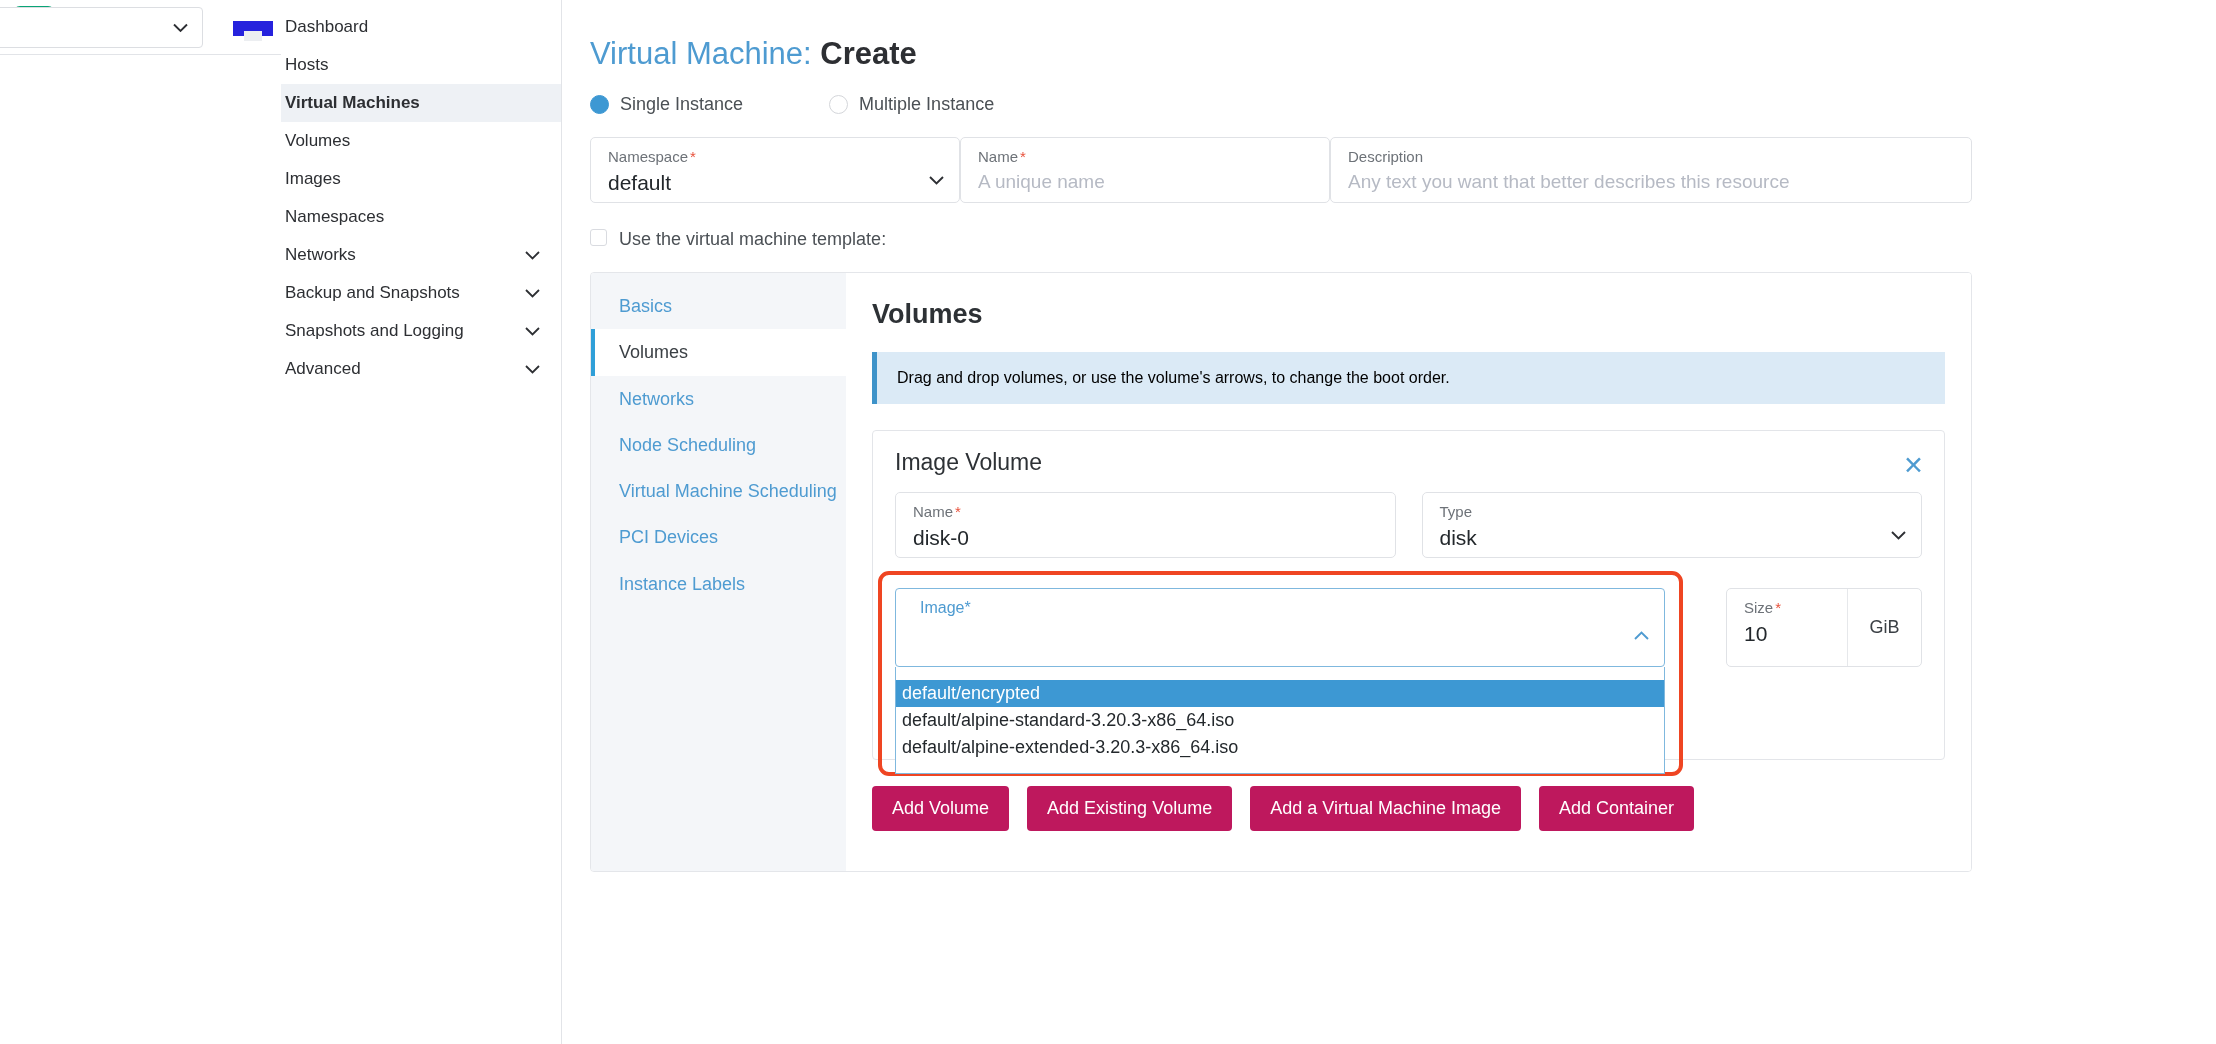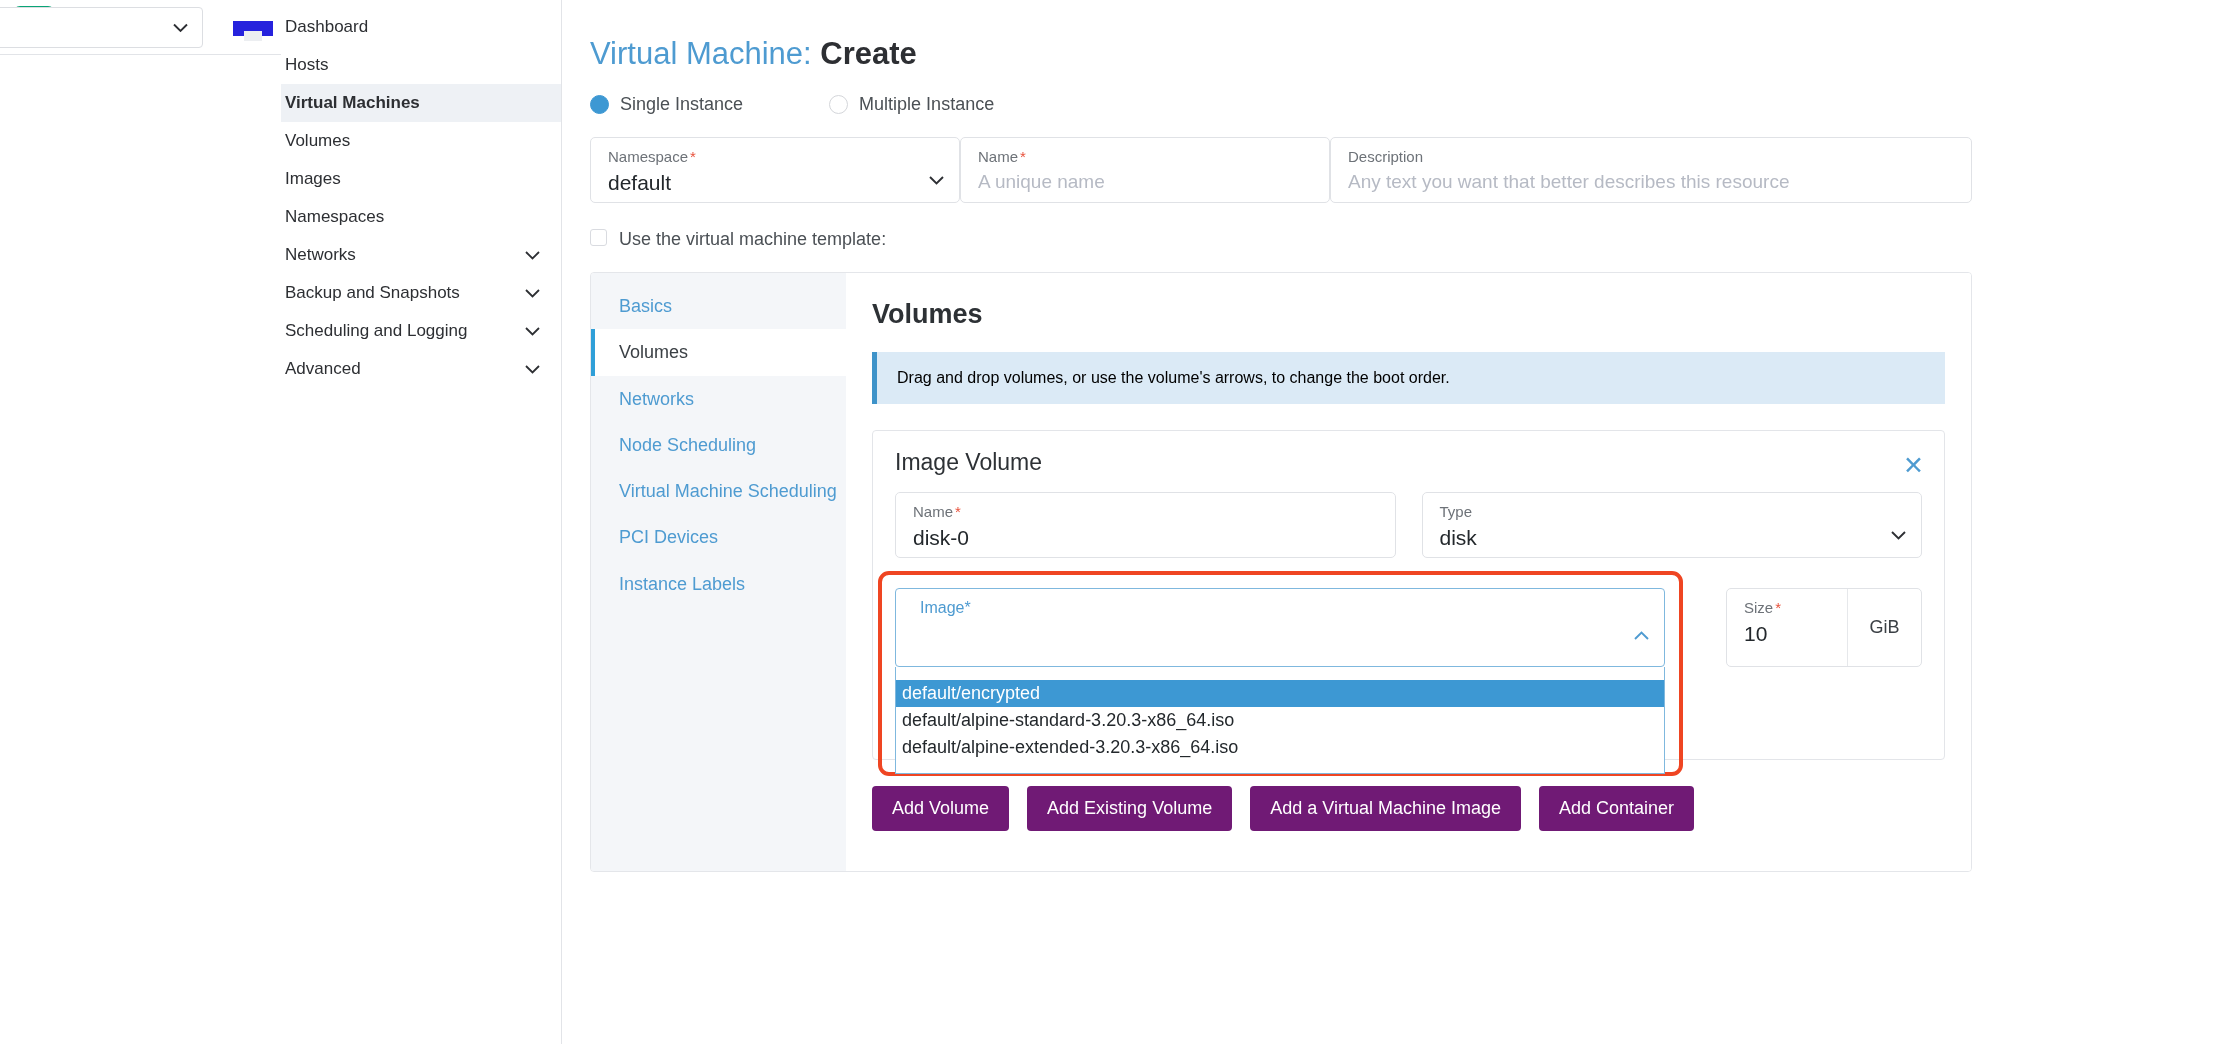--- a/index.html
+++ b/index.html
@@ -171,21 +171,21 @@
   .arrow-btn {
     width: 42px; height: 38px; background: #dde1e8; border-radius: 4px;
     display: flex; align-items: center; justify-content: center;
     margin-right: 6px; cursor: pointer;
   }
   .boot-txt { font-size: 19px; color: #8a9099; margin-left: 22px; }
 
   
   .btn-row { display: flex; gap: 18px; margin-top: 26px; }
   .btn {
-    background: #701a75; color: #fff; border: none; border-radius: 4px;
+    background: #be185d; color: #fff; border: none; border-radius: 4px;
     font-size: 18px; padding: 12px 20px; cursor: pointer;
     font-family: "Liberation Sans", sans-serif; white-space: nowrap;
   }
   svg { display: block; }
 </style>
 </head>
 <body>
 
 <div class="app">
 
@@ -253,21 +253,21 @@
       </div>
       <div class="nav-item">
         <span class="lbl">Backup and Snapshots</span>
         <span class="chev">
           <svg width="15" height="9" viewBox="0 0 15 9">
               <path d="M1 1 L7.5 7.5 L14 1" fill="none" stroke="#2d2f33" stroke-width="1.8"></path>
             </svg>
         </span>
       </div>
       <div class="nav-item">
-        <span class="lbl">Scheduling and Logging</span>
+        <span class="lbl">Snapshots and Logging</span>
         <span class="chev">
           <svg width="15" height="9" viewBox="0 0 15 9">
               <path d="M1 1 L7.5 7.5 L14 1" fill="none" stroke="#2d2f33" stroke-width="1.8"></path>
             </svg>
         </span>
       </div>
       <div class="nav-item">
         <span class="lbl">Advanced</span>
         <span class="chev">
           <svg width="15" height="9" viewBox="0 0 15 9">

